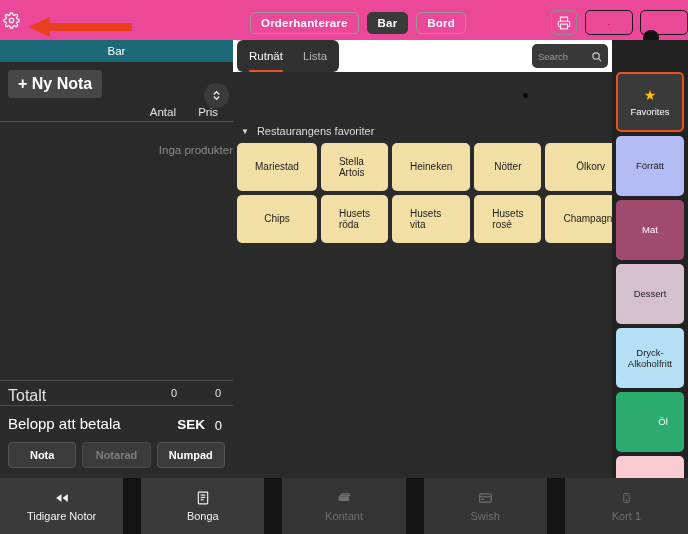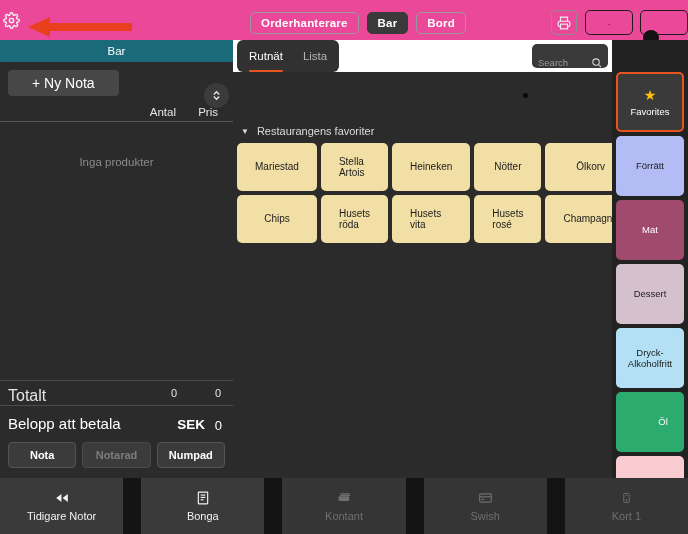--- a/index.html
+++ b/index.html
@@ -77,22 +77,22 @@
   .left-header {
     height: 22px; background: #1b6a7a; color: #fff;
     font-size: 11.5px; line-height: 22px; text-align: center;
     font-weight: 500;
   }
   .ny-nota-row { height: 38px; position: relative; }
   .ny-nota-btn {
     position: absolute; left: 8px; top: 8px;
     background: #474747; color: #fff;
     border: none; border-radius: 4px;
-    font-size: 14px; font-weight: normal;
-    padding: 5px 24px; cursor: pointer;
+    font-size: 16px; font-weight: bold;
+    padding: 5px 10px; cursor: pointer;
     font-family: "Liberation Sans", sans-serif;
   }
   .col-head {
     position: relative; height: 22px;
     border-bottom: 1px solid #565656;
   }
   .col-head .antal {
     position: absolute; right: 57px; bottom: 3px;
     color: #e6e6e6; font-size: 11.5px; font-weight: 500;
   }
@@ -105,21 +105,21 @@
     width: 25px; height: 25px; border-radius: 50%;
     background: #3b3b3b;
     display: flex; align-items: center; justify-content: center;
     color: #e8e8e8; cursor: pointer;
   }
   .items-area {
     flex: 1; position: relative; background: #2b2b2b;
   }
   .empty-text {
     position: absolute; top: 22px; left: 0; right: 0;
-    text-align: center; color: #8b8b8b; font-size: 11.5px; margin-top: 12px;
+    text-align: right; color: #8b8b8b; font-size: 11.5px;
   }
   .totals-row {
     position: relative; height: 26px;
     border-top: 1px solid #4d4d4d; border-bottom: 1px solid #4d4d4d;
   }
   .totals-row .lbl {
     position: absolute; left: 8px; top: 6px;
     color: #e4e4e4; font-size: 16px;
   }
   .totals-row .v1 {
@@ -178,21 +178,21 @@
     content: ""; position: absolute; left: 0; right: 0; bottom: -9px;
     height: 2px; background: #e8541f; border-radius: 2px;
   }
   .center-dot {
     position: absolute; left: 290px; top: 53px;
     width: 5px; height: 5px; border-radius: 50%; background: #0a0a0a;
   }
   .search-box {
     position: absolute; right: 4px; top: 4px;
     width: 76px; height: 24px; background: #393939; border-radius: 5px;
-    display: flex; align-items: flex-end; padding: 0 6px; gap: 21px;
+    display: flex; align-items: center; padding: 0 6px; gap: 21px;
     cursor: text;
   }
   .search-box .ph { color: #9b9b9b; font-size: 9.5px; flex: 1; }
   .search-box .mag { color: #d6d6d6; display: flex; }
 
   .group-head {
     position: absolute; left: 8px; top: 85px;
     display: flex; align-items: center; gap: 8px;
     color: #dcdcdc; font-size: 11px; cursor: pointer;
   }

